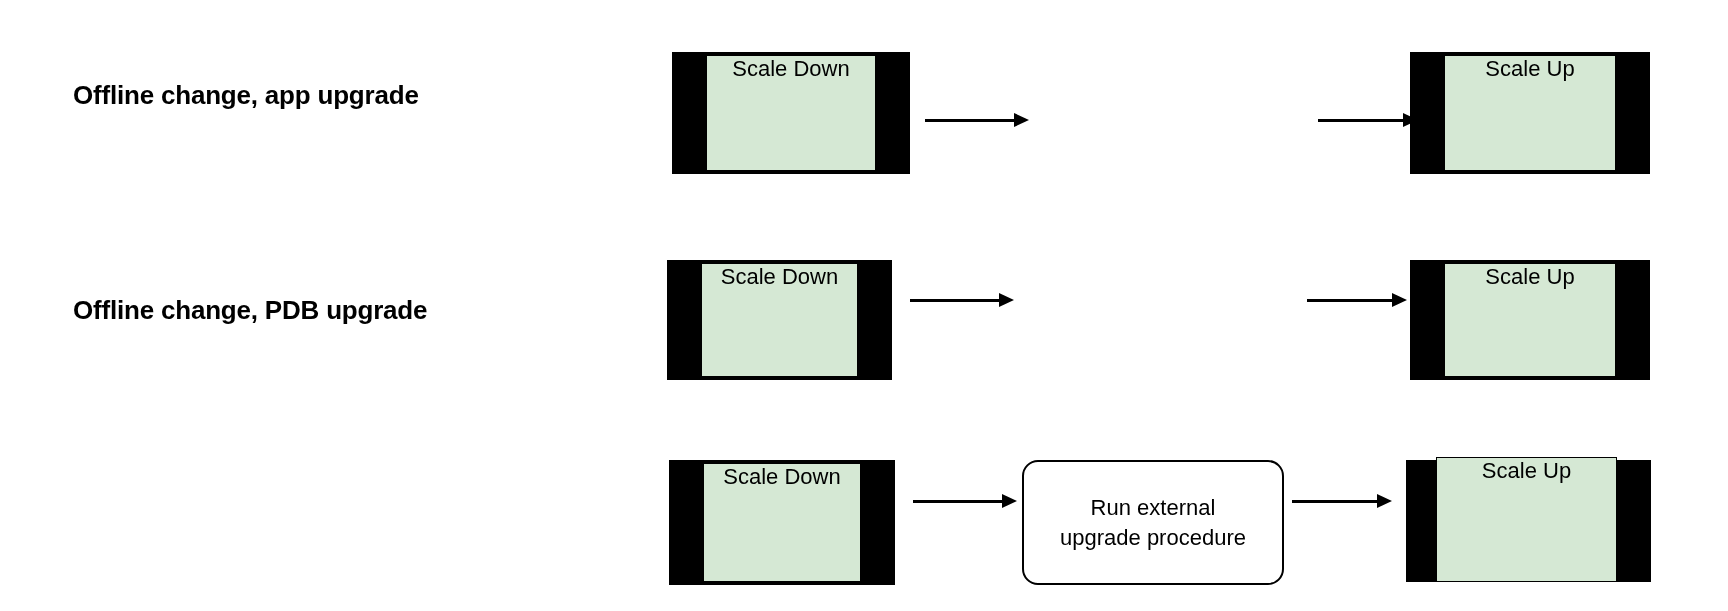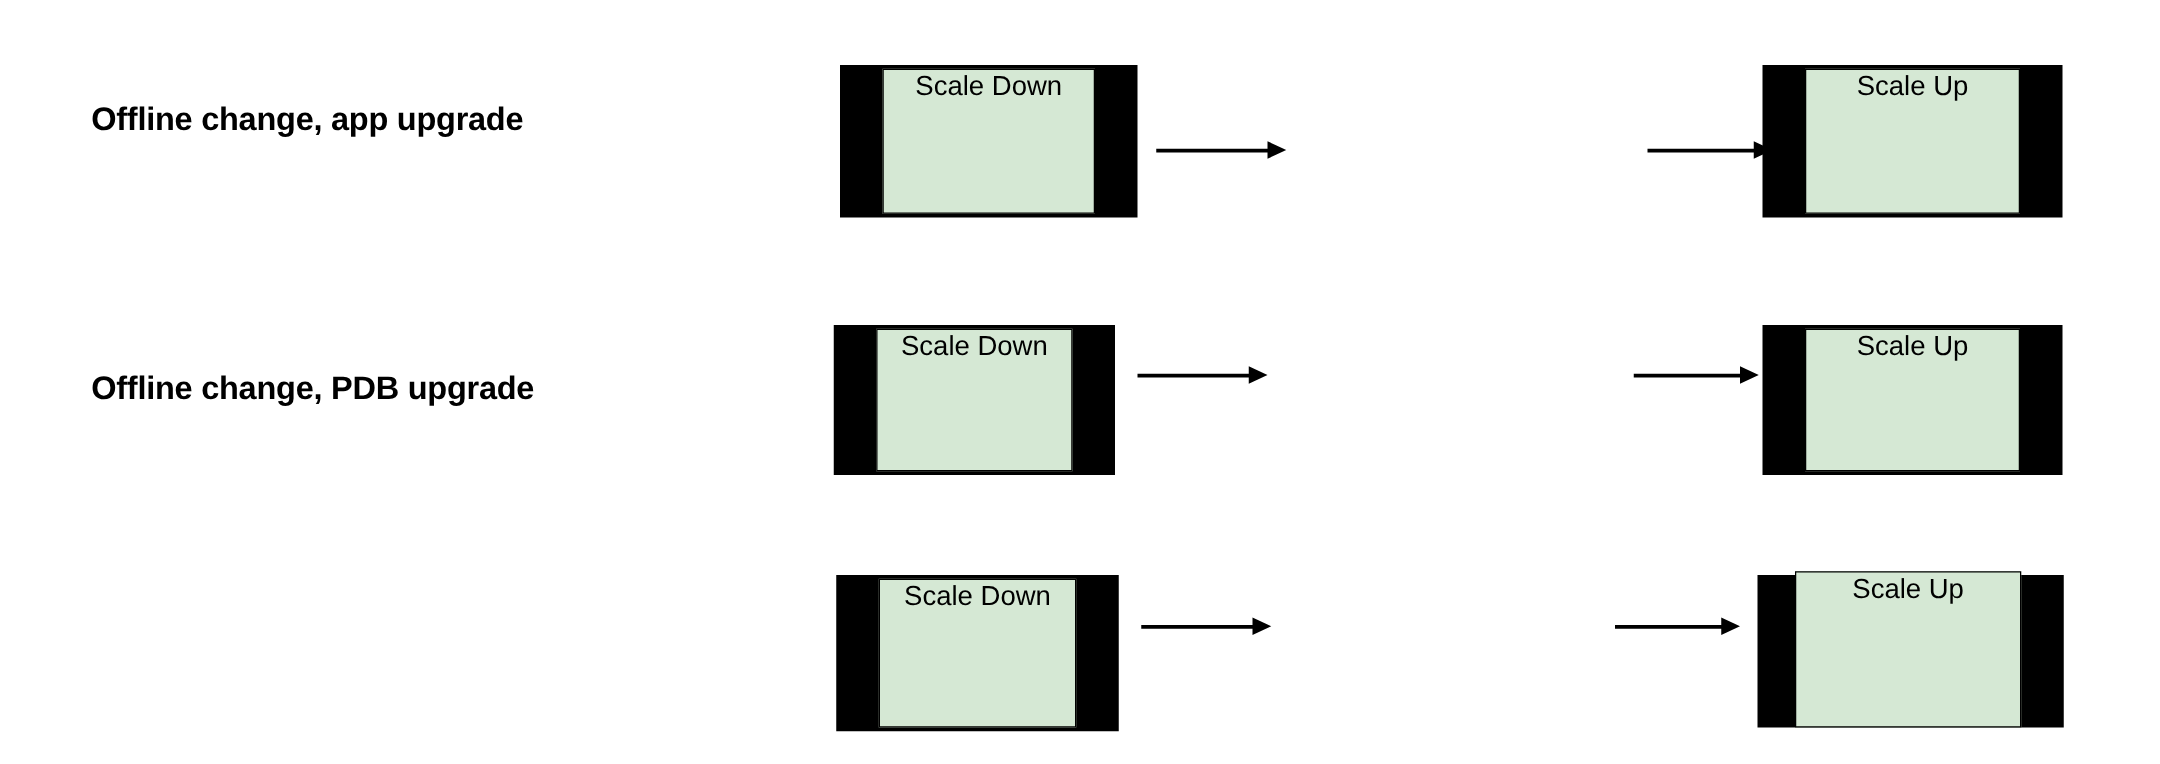--- a/index.html
+++ b/index.html
@@ -209,20 +209,23 @@
       <div class="inner">
         <span>Scale Down</span>
       </div>
     </div>
 
     <div class="arrow" style="left:913px; top:58px; width:104px;">
       <div class="shaft" style="width:90px;"></div>
       <div class="head"></div>
     </div>
 
+    <div class="rounded-node" style="left:1022px; top:25px; width:262px; height:125px;">
+      <span><span>Run external</span><br><span>upgrade procedure</span></span>
+    </div>
 
     <div class="arrow" style="left:1292px; top:58px; width:100px;">
       <div class="shaft" style="width:86px;"></div>
       <div class="head"></div>
     </div>
 
     <div class="scale-node" style="left:1406px; top:25px; width:245px; height:122px;">
       <div class="inner" style="top:-3px; bottom:0px; left:30px; right:34px;">
         <span>Scale Up</span>
       </div>

